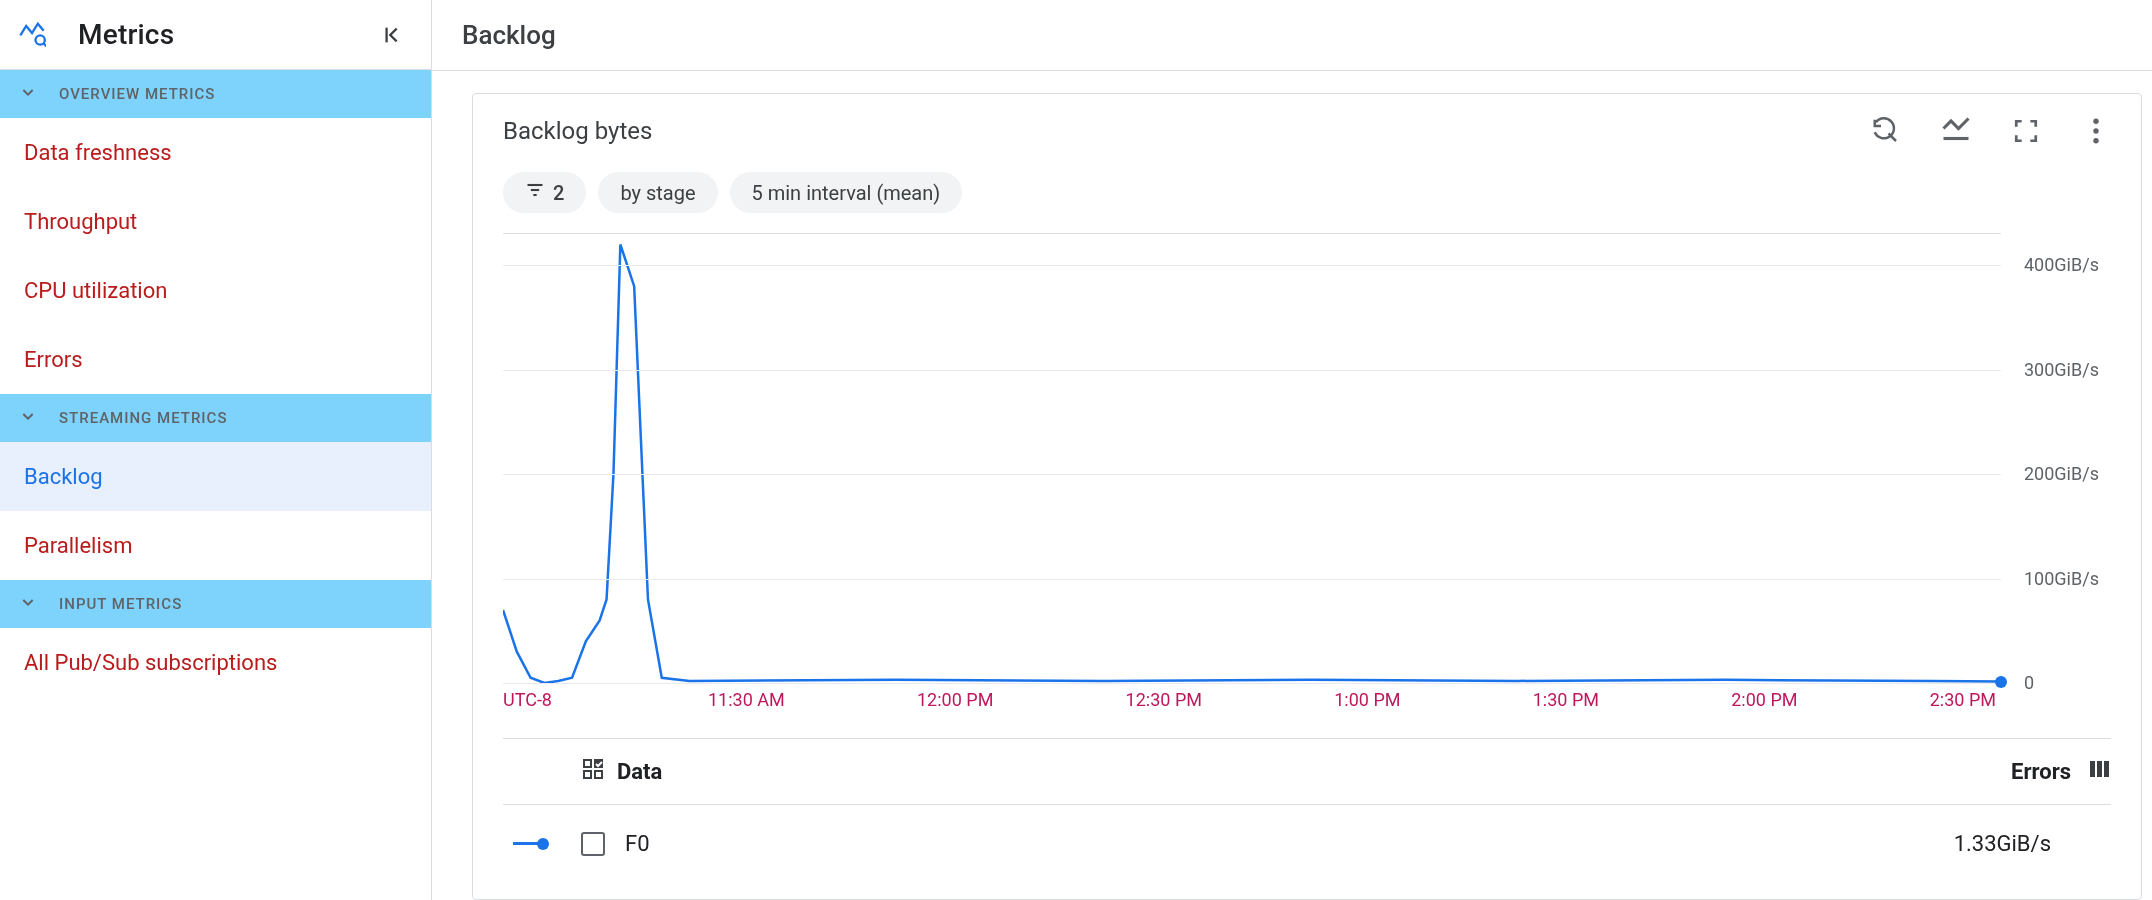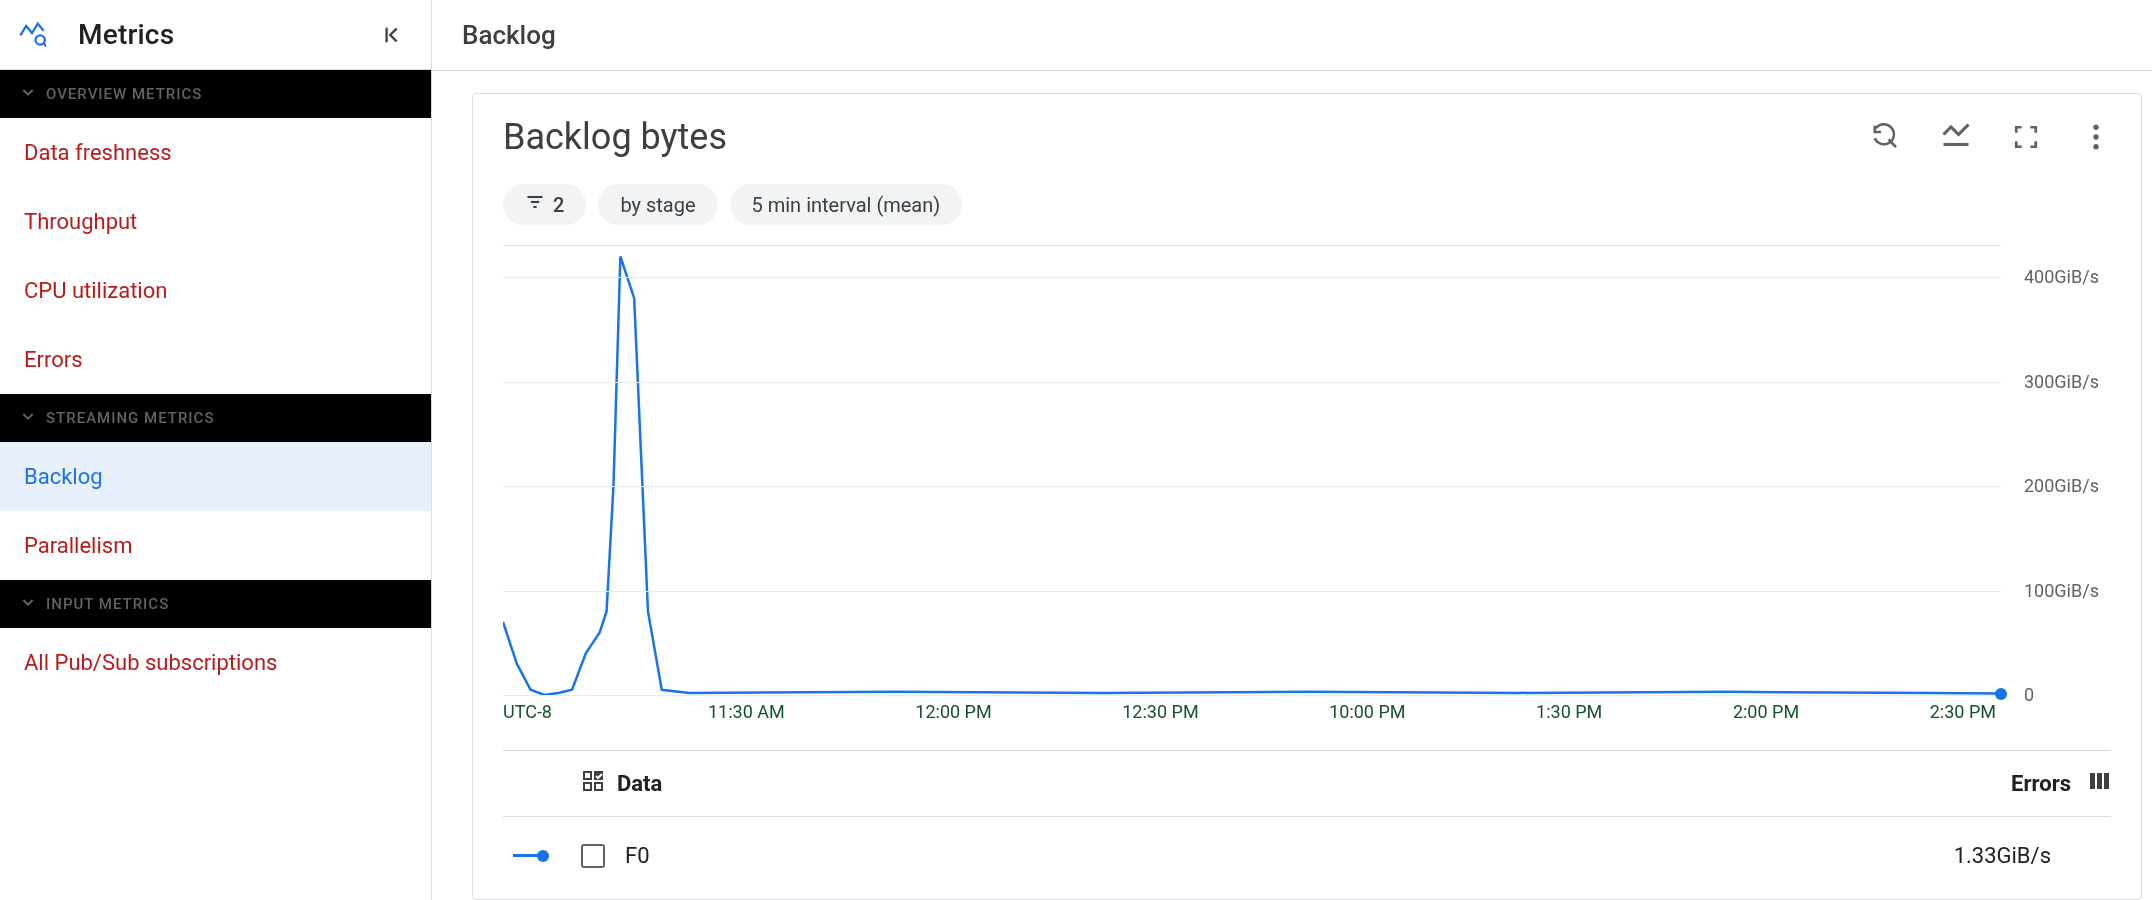--- a/index.html
+++ b/index.html
@@ -30,23 +30,23 @@
     font-size: 28px; font-weight: 500; letter-spacing: 0.2px;
     flex: 1;
   }
   .metrics-icon { color:#1a73e8; }
   .collapse-btn {
     width: 28px; height: 28px;
     display:flex;align-items:center;justify-content:center;
     color:#5f6368;
   }
   .section-header {
-    background: #000000;
+    background: #7dd3fc;
     display: flex; align-items: center;
-    gap: 10px;
+    gap: 23px;
     padding: 14px 20px;
     font-size: 15px;
     letter-spacing: 1px;
     color: #5f6368;
     font-weight: 500;
   }
   .section-header .chev { color:#5f6368; }
   .nav-item {
     padding: 22px 24px;
     font-size: 22px;
@@ -68,21 +68,21 @@
   }
   .card-wrap { padding: 22px 10px 0 40px; flex:1; }
   .card {
     border: 1px solid #dadce0;
     border-radius: 4px;
     padding: 22px 30px 0 30px;
     height: 100%;
     display:flex; flex-direction:column;
   }
   .card-top { display:flex; align-items:center; }
-  .card-title { font-size: 36px; color:#3c4043; flex:1; }
+  .card-title { font-size: 24px; color:#3c4043; flex:1; }
   .toolbar { display:flex; gap: 40px; color:#5f6368; }
   .tb-btn { width:30px; height:30px; display:flex;align-items:center;justify-content:center; cursor:pointer; }
   .chips { display:flex; gap:12px; margin-top: 26px; }
   .chip {
     background:#f1f3f4;
     border-radius: 999px;
     padding: 8px 22px;
     font-size: 20px;
     color:#3c4043;
     display:flex; align-items:center; gap:8px;
@@ -101,21 +101,21 @@
   }
   .grid-line {
     position:absolute; left:0; right:0; border-top:1px solid #e8eaed;
   }
   .y-labels {
     width: 110px; position:relative;
     font-size:18px; color:#5f6368;
   }
   .y-label { position:absolute; left:23px; transform: translateY(-50%); white-space:nowrap; }
   .x-axis {
-    display:flex; margin-top:6px; font-size:18px; color:#14532d;
+    display:flex; margin-top:6px; font-size:18px; color:#be185d;
     padding-right:110px;
   }
   .x-tz { width:90px; }
   .x-ticks { flex:1; display:flex; justify-content:space-between; padding: 0 5px 0 115px; text-align: center;}
   .chart-svg { position:absolute; left:0; top:0; width:100%; height:100%; }
   .end-dot {
     position:absolute; width:12px; height:12px; border-radius:50%;
     background:#1a73e8;
     transform: translate(-50%,-50%);
   }
@@ -277,21 +277,21 @@
               <div class="y-label" style="top: 135.744px;">300GiB/s</div>
               <div class="y-label" style="top: 31.3256px;">400GiB/s</div>
             </div>
         </div>
         <div class="x-axis">
           <div class="x-tz">UTC-8</div>
           <div class="x-ticks" id="x-ticks">
               <span>11:30 AM</span>
               <span>12:00 PM</span>
               <span>12:30 PM</span>
-              <span>10:00 PM</span>
+              <span>1:00 PM</span>
               <span>1:30 PM</span>
               <span>2:00 PM</span>
               <span>2:30 PM</span>
             </div>
         </div>
 
         <div class="legend">
           <div class="legend-head">
             <div class="name-col">
               <span class="col-icon">

